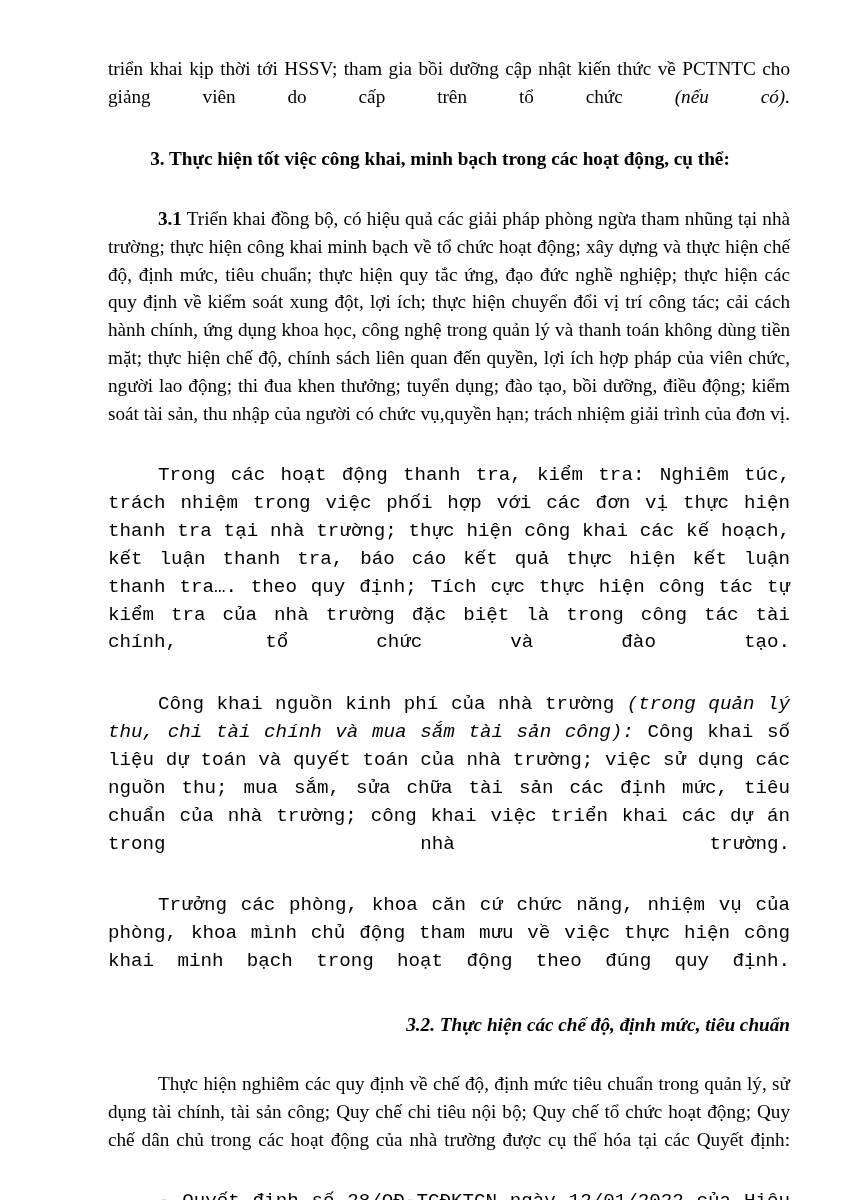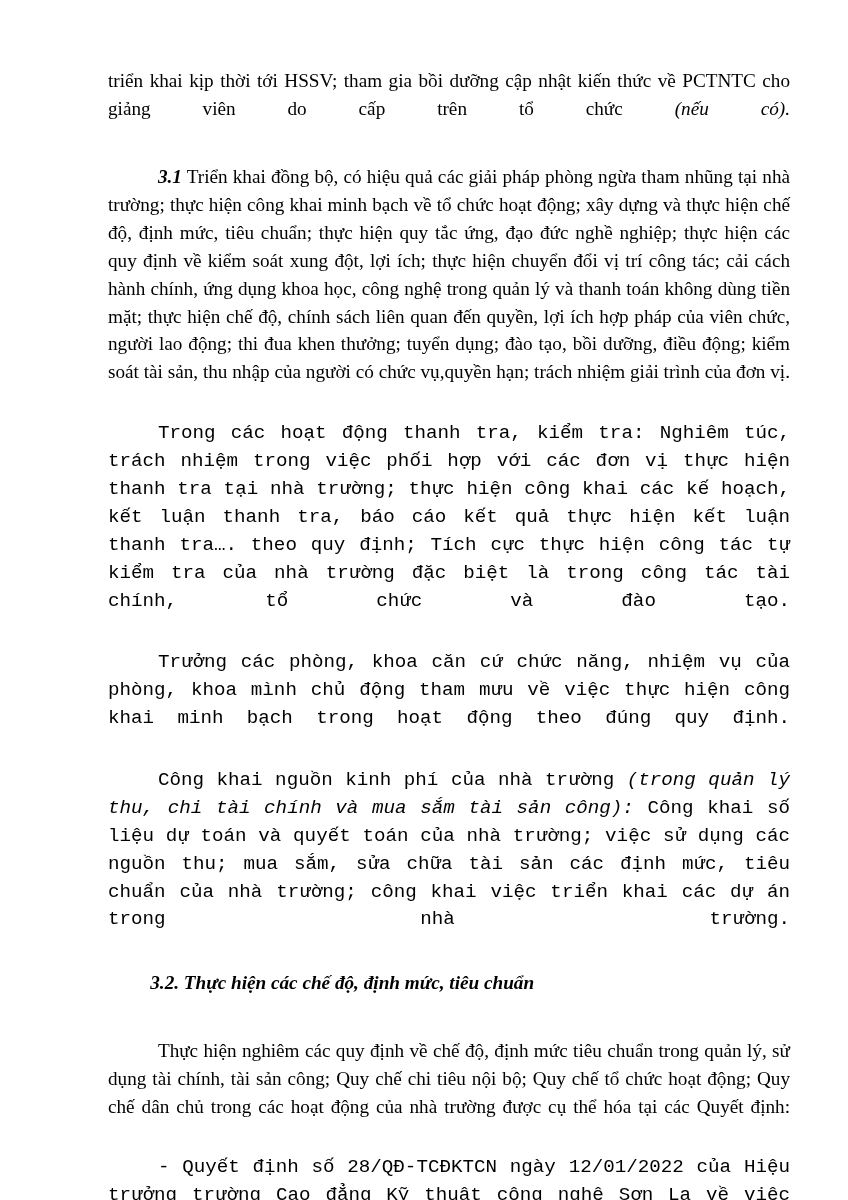--- a/index.html
+++ b/index.html
@@ -25,21 +25,21 @@
     position: absolute;
     left: 108px;
     top: 55px;
     width: 682px;
     font-size: 19.2px;
     line-height: 1.455;
     text-align: justify;
     text-justify: inter-word;
   }
   p {
-    margin: 12px 0 0.08em 0;
+    margin: 0 0 0.08em 0;
     text-align: justify;
   }
   p.indent {
     text-indent: 2.6em;
   }
   p.noindent {
     text-indent: 0;
   }
   p.heading {
     text-indent: 2.2em;
@@ -47,50 +47,50 @@
     margin-top: 0.34em;
     margin-bottom: 0.18em;
     text-align: left;
   }
   p.subheading {
     text-indent: 2.2em;
     font-weight: bold;
     font-style: italic;
     margin-top: 0.34em;
     margin-bottom: 0.18em;
-    text-align: left;
+    text-align: right;
   }
   p.para-gap {
     margin-top: 0.30em;
     font-family: Liberation Mono, monospace;
   }
   .it {
     font-style: italic;
   }
   .bi {
     font-weight: bold;
-    font-style: italic;
   }
   .b {
     font-weight: bold;
   }
   
   p::after {
     content: "";
     display: inline-block;
     width: 100%;
   }
 </style>
 </head>
 <body>
 
 <div class="page">
   <div class="content">
       <p class="noindent">triển khai kịp thời tới HSSV; tham gia bồi dưỡng cập nhật kiến thức về PCTNTC cho giảng viên do cấp trên tổ chức <span class="it">(nếu có).</span></p>
+      <p class="heading"><span class="b">3. Thực hiện tốt việc công khai, minh bạch trong các hoạt động, cụ thể:</span></p>
       <p class="indent"><span class="bi">3.1</span> Triển khai đồng bộ, có hiệu quả các giải pháp phòng ngừa tham nhũng tại nhà trường; thực hiện công khai minh bạch về tổ chức hoạt động; xây dựng và thực hiện chế độ, định mức, tiêu chuẩn; thực hiện quy tắc ứng, đạo đức nghề nghiệp; thực hiện các quy định về kiểm soát xung đột, lợi ích; thực hiện chuyển đổi vị trí công tác; cải cách hành chính, ứng dụng khoa học, công nghệ trong quản lý và thanh toán không dùng tiền mặt; thực hiện chế độ, chính sách liên quan đến quyền, lợi ích hợp pháp của viên chức, người lao động; thi đua khen thưởng; tuyển dụng; đào tạo, bồi dưỡng, điều động; kiểm soát tài sản, thu nhập của người có chức vụ,quyền hạn; trách nhiệm giải trình của đơn vị.</p>
       <p class="indent para-gap">Trong các hoạt động thanh tra, kiểm tra: Nghiêm túc, trách nhiệm trong việc phối hợp với các đơn vị thực hiện thanh tra tại nhà trường; thực hiện công khai các kế hoạch, kết luận thanh tra, báo cáo kết quả thực hiện kết luận thanh tra…. theo quy định; Tích cực thực hiện công tác tự kiểm tra của nhà trường đặc biệt là trong công tác tài chính, tổ chức và đào tạo.</p>
+      <p class="indent para-gap">Công khai nguồn kinh phí của nhà trường <span class="it">(trong quản lý thu, chi tài chính và mua sắm tài sản công):</span> Công khai số liệu dự toán và quyết toán của nhà trường; việc sử dụng các nguồn thu; mua sắm, sửa chữa tài sản các định mức, tiêu chuẩn của nhà trường; công khai việc triển khai các dự án trong nhà trường.</p>
       <p class="indent para-gap">Trưởng các phòng, khoa căn cứ chức năng, nhiệm vụ của phòng, khoa mình chủ động tham mưu về việc thực hiện công khai minh bạch trong hoạt động theo đúng quy định.</p>
-      <p class="indent para-gap">Công khai nguồn kinh phí của nhà trường <span class="it">(trong quản lý thu, chi tài chính và mua sắm tài sản công):</span> Công khai số liệu dự toán và quyết toán của nhà trường; việc sử dụng các nguồn thu; mua sắm, sửa chữa tài sản các định mức, tiêu chuẩn của nhà trường; công khai việc triển khai các dự án trong nhà trường.</p>
       <p class="subheading"><span class="bi">3.2. Thực hiện các chế độ, định mức, tiêu chuẩn</span></p>
       <p class="indent">Thực hiện nghiêm các quy định về chế độ, định mức tiêu chuẩn trong quản lý, sử dụng tài chính, tài sản công; Quy chế chi tiêu nội bộ; Quy chế tổ chức hoạt động; Quy chế dân chủ trong các hoạt động của nhà trường được cụ thể hóa tại các Quyết định:</p>
       <p class="indent para-gap">- Quyết định số 28/QĐ-TCĐKTCN ngày 12/01/2022 của Hiệu trưởng trường Cao đẳng Kỹ thuật công nghệ Sơn La về việc ban hành Quy chế Tổ chức hoạt động;</p>
     </div>
 </div>
 
 </body></html>

